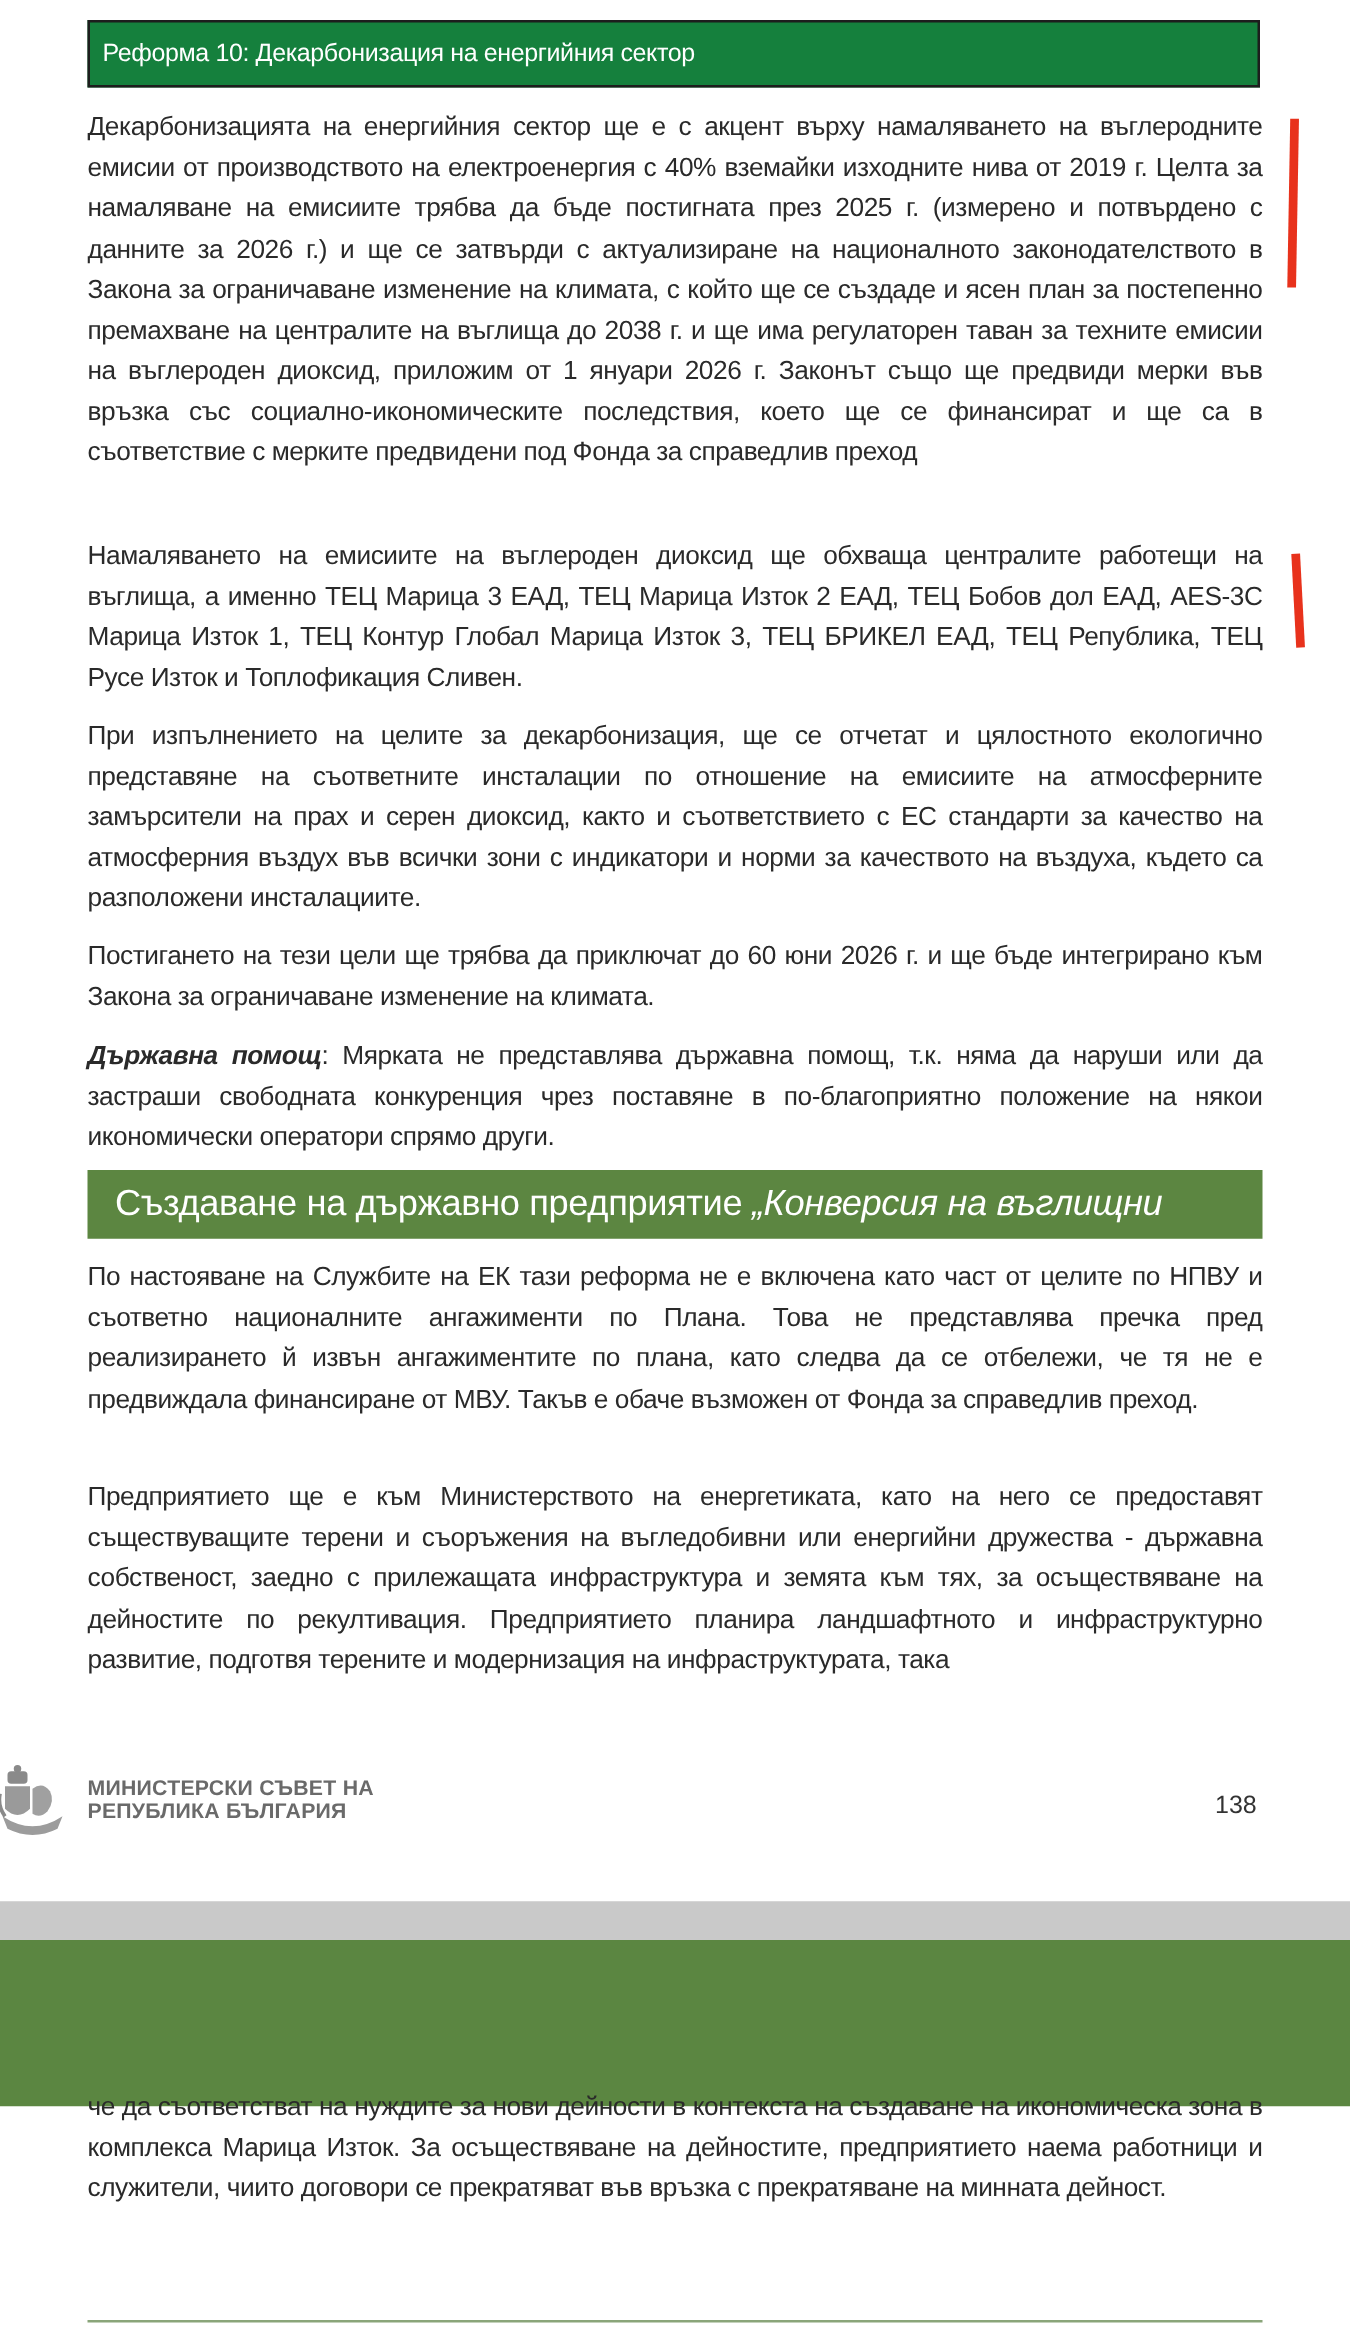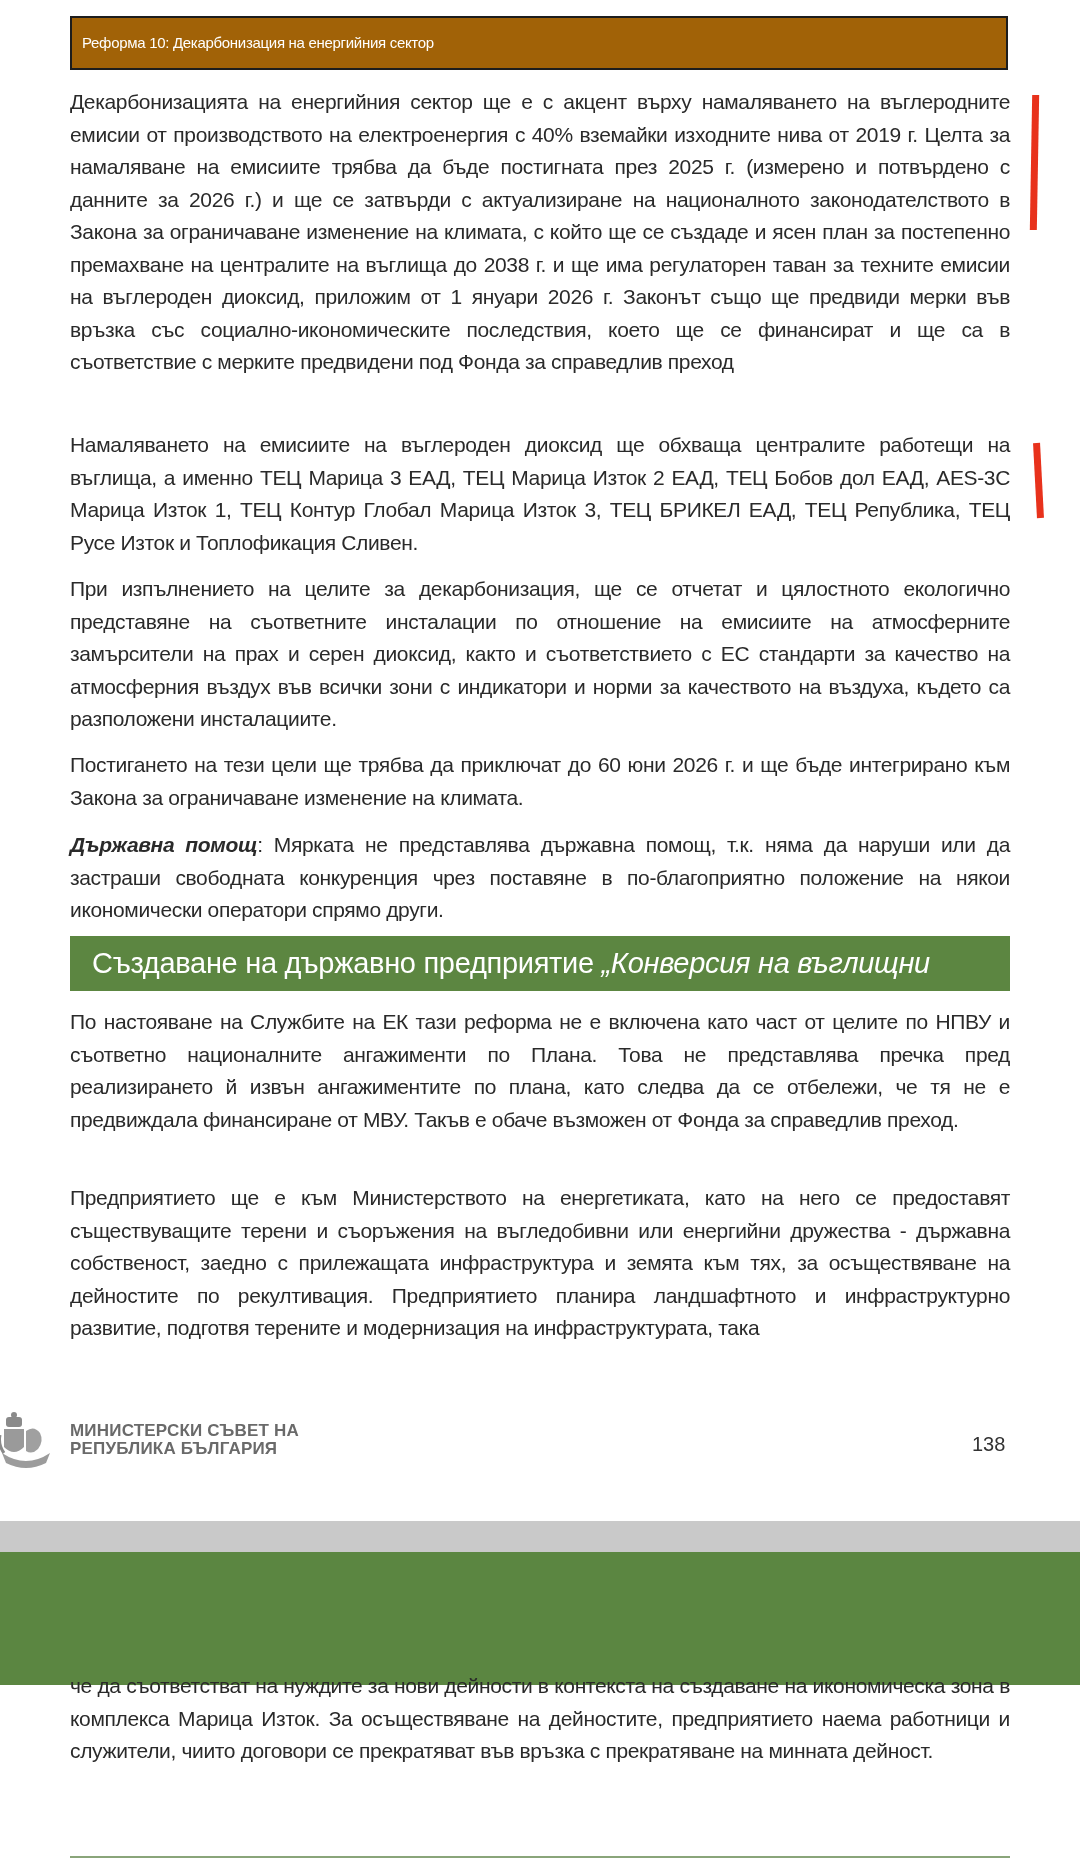--- a/index.html
+++ b/index.html
@@ -5,22 +5,22 @@
   html, body { margin: 0; padding: 0; background: #ffffff; }
   body {
     width: 1080px; height: 1861px; position: relative; overflow: hidden;
     font-family: "Liberation Sans", "DejaVu Sans", sans-serif;
     color: #262626;
   }
   .page { position: absolute; left: 0; top: 0; width: 1080px; }
 
   .heading-box {
     position: absolute; left: 70px; top: 16px; width: 938px; height: 54px;
-    background: #a16207; border: 2px solid #1d1d1d; box-sizing: border-box;
-    color: #ffffff; font-size: 15px; line-height: 50px; padding-left: 10px;
+    background: #15803d; border: 2px solid #1d1d1d; box-sizing: border-box;
+    color: #ffffff; font-size: 20px; line-height: 50px; padding-left: 10px;
     letter-spacing: -0.3px;
   }
   .heading-bar {
     position: absolute; left: 70px; top: 936px; width: 940px; height: 55px;
     background: #5c8641; color: #ffffff; font-size: 29px; line-height: 55px;
     padding-left: 22px; box-sizing: border-box; letter-spacing: -0.3px;
   }
   .heading-bar .italic { font-style: italic; }
 
   .para {

